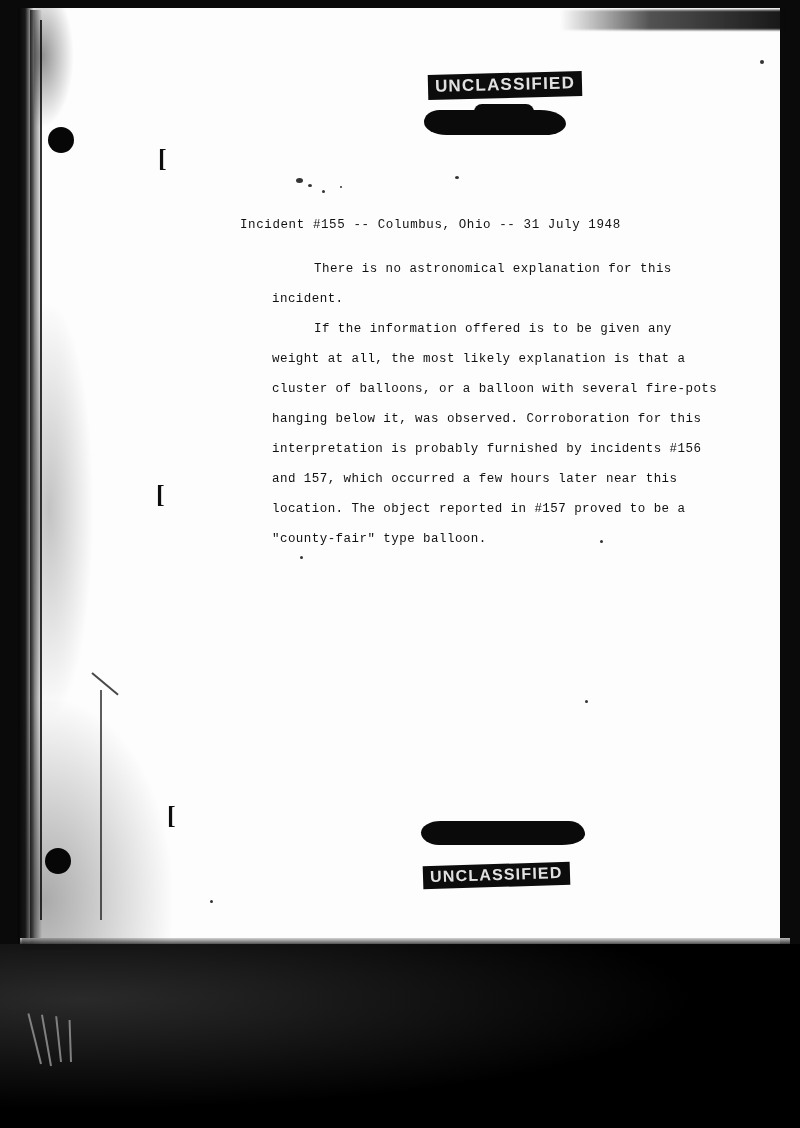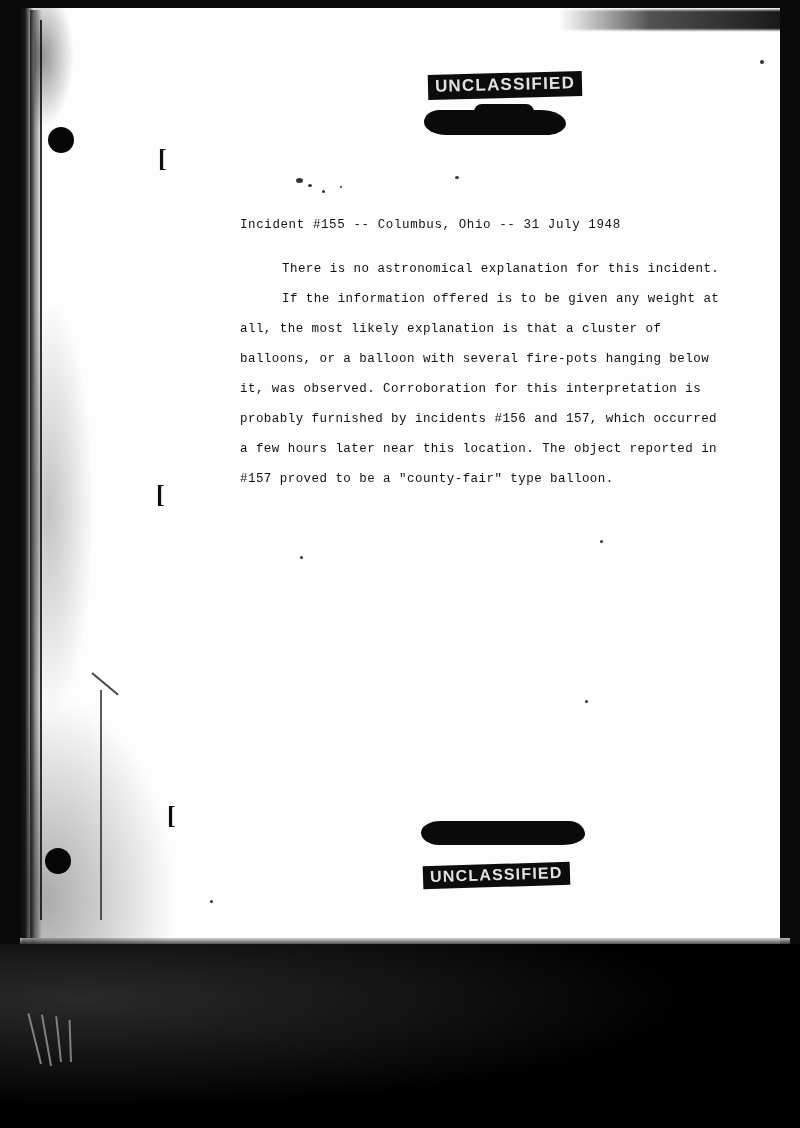--- a/index.html
+++ b/index.html
@@ -203,20 +203,21 @@
     font-size: 12.5px;
     line-height: 30px;
     letter-spacing: .45px;
     color: #111;
   }
   .para p {
     margin: 0;
   }
   .para p.indent {
     text-indent: 42px;
+    margin-left: 32px;
   }
 
   
   .dirt {
     position: absolute;
     pointer-events: none;
   }
   .dirt.left-top {
     left: 34px; top: 8px; width: 40px; height: 120px;
     background: radial-gradient(ellipse at 20% 40%, rgba(10,10,10,.45), rgba(255,255,255,0) 70%);

